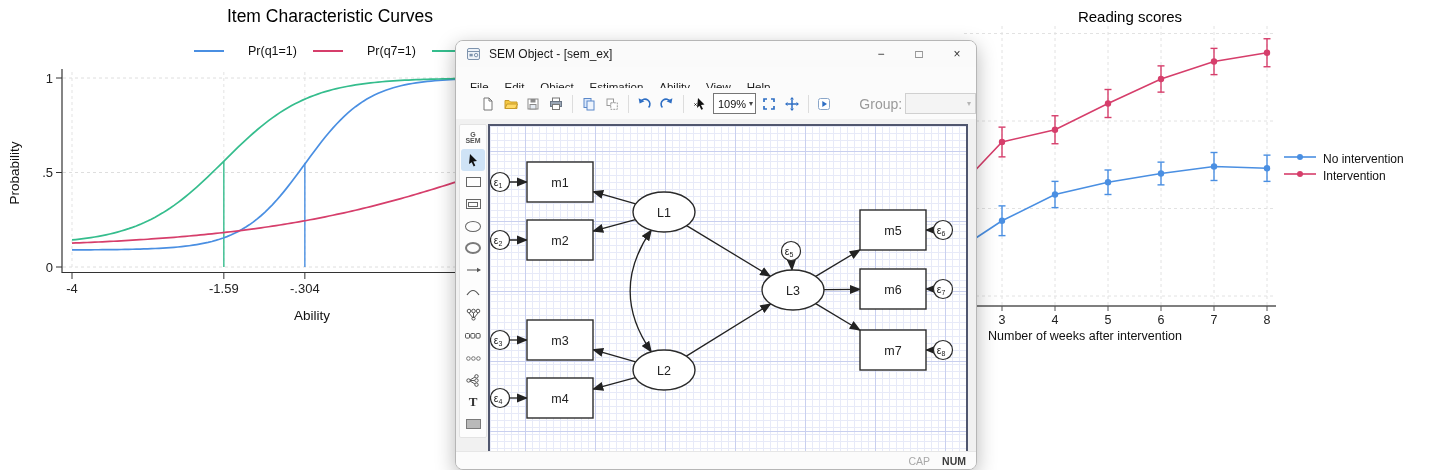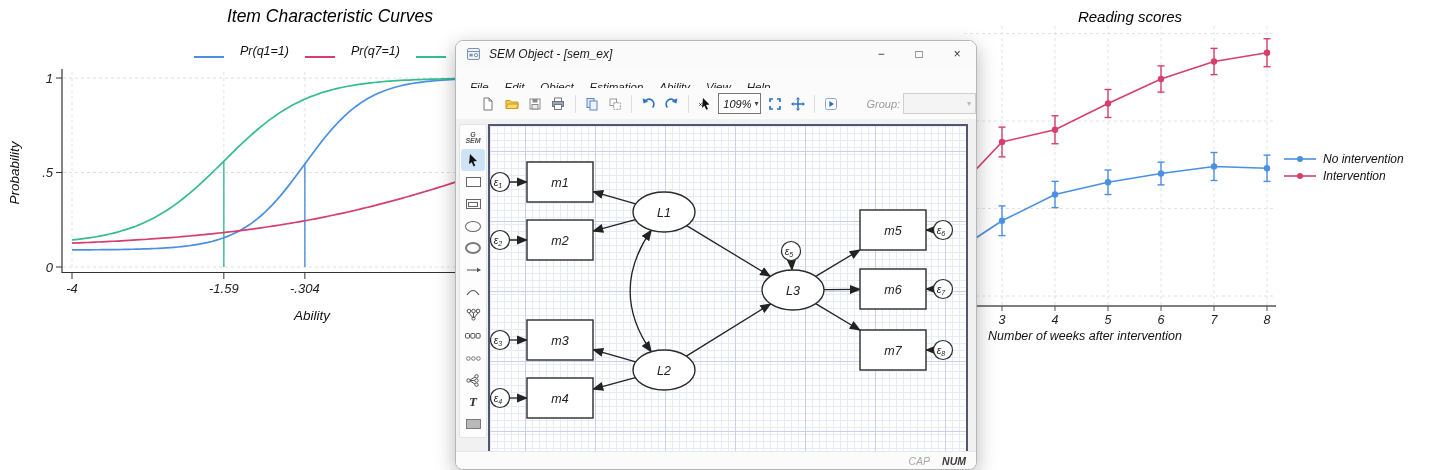--- a/index.html
+++ b/index.html
@@ -1,53 +1,53 @@
 <!DOCTYPE html>
 <html><head>
 <meta charset="utf-8">
 <style>
   html,body{margin:0;padding:0;background:#fff;}
   #stage{position:relative;width:1430px;height:470px;overflow:hidden;background:#fff;
-         font-family:"Liberation Sans","DejaVu Sans",sans-serif;color:#111;font-style:italic;}
+         font-family:"Liberation Sans","DejaVu Sans",sans-serif;color:#111;}
   .abs{position:absolute;}
   svg text{font-family:"Liberation Sans","DejaVu Sans",sans-serif;fill:#222;}
 
   
   #icc-chart{left:0;top:0;width:600px;height:360px;z-index:1;}
   #icc-title{left:60px;top:6px;width:540px;text-align:center;font-size:17.5px;color:#000;}
   #icc-legend{left:194px;top:44px;display:flex;column-gap:16px;align-items:center;white-space:nowrap;}
-  .lg-item{display:flex;align-items:flex-end;gap:16px;font-size:12.5px;}
+  .lg-item{display:flex;align-items:center;gap:24px;font-size:12.5px;}
   .lg-line{display:inline-block;width:30px;height:2px;}
   #icc-ylab{left:14px;top:173px;transform:translate(-50%,-50%) rotate(-90deg);font-size:13.5px;white-space:nowrap;}
   #icc-xlab{left:62px;top:308px;width:500px;text-align:center;font-size:13.5px;}
 
   #rs-chart{left:962px;top:0;width:468px;height:360px;z-index:1;}
   #rs-title{left:83px;top:8px;width:170px;text-align:center;font-size:15px;color:#000;position:absolute;}
   #rs-xlab{left:26px;top:329px;font-size:12.5px;position:absolute;white-space:nowrap;}
   #rs-legend{left:321px;top:152px;position:absolute;display:flex;flex-direction:column;gap:3px;}
-  .rs-lg-row{display:flex;align-items:center;gap:6px;font-size:12px;white-space:nowrap;}
+  .rs-lg-row{display:flex;align-items:flex-start;gap:6px;font-size:12px;white-space:nowrap;}
 
   
   #sem-window{left:455px;top:40px;width:520px;height:428px;z-index:10;background:#fbfbfb;
               border:1px solid #b6b6b6;border-radius:8px;box-shadow:0 6px 20px rgba(0,0,0,.28);overflow:hidden;}
   #title-bar{position:absolute;left:0;top:0;right:0;height:26px;background:#fafafa;display:flex;align-items:center;padding-left:10px;gap:8px;}
   #title-text{font-size:12px;color:#1b1b1b;}
   #win-controls{position:absolute;right:0;top:0;height:26px;display:flex;}
   .win-btn{width:38px;height:26px;display:flex;align-items:center;justify-content:center;font-size:12px;color:#333;}
   #menu-bar{position:absolute;left:0;top:36px;right:0;height:21px;display:flex;align-items:center;padding-left:6px;
             font-size:11.5px;color:#1b1b1b;border-bottom:1px solid #ececec;background:#fbfbfb;}
   .menu-item{padding:0 8px;line-height:21px;}
   #toolbar{position:absolute;left:0;top:47px;right:0;height:31px;display:flex;align-items:center;gap:3px;
            padding-left:22px;background:#fbfbfb;border-bottom:1px solid #e2e2e2;}
   .tb-btn{width:22px;height:22px;display:flex;align-items:center;justify-content:center;}
   .tb-sep{width:1px;height:18px;background:#ddd;margin:0 3px;}
   #zoom-combo{display:flex;align-items:center;border:1px solid #767676;background:#fff;height:19px;padding:0 2px 0 4px;gap:3px;}
   #zoom-value{font-size:11px;}
   #zoom-caret{font-size:8px;color:#444;}
-  #group-label{font-size:11px;color:#9a9a9a;margin-left:22px;}
+  #group-label{font-size:14px;color:#9a9a9a;margin-left:22px;}
   #group-combo{width:72px;height:19px;border:1px solid #d0d0d0;background:#f4f4f4;display:flex;align-items:center;justify-content:flex-end;padding-right:4px;}
   #group-caret{font-size:8px;color:#b5b5b5;}
   #win-main{position:absolute;left:0;top:78px;right:0;bottom:17px;background:#f1f1f1;}
   #palette{position:absolute;left:3px;top:5px;width:26px;padding:2px 0;background:#fdfdfd;border:1px solid #e3e3e3;border-radius:2px;}
   .pal-item{width:24px;height:22px;margin:0 auto;display:flex;align-items:center;justify-content:center;border-radius:3px;}
   .pal-item.selected{background:#cfe3f6;}
   .shape-rect{width:13px;height:8px;border:1px solid #666;}
   .shape-rect2{width:13px;height:8px;border:1px solid #666;display:flex;align-items:center;justify-content:center;}
   .shape-rect2 i{display:block;width:8px;height:3px;border:1px solid #666;}
   .shape-oval{width:14px;height:9px;border:1px solid #666;border-radius:50%;}

